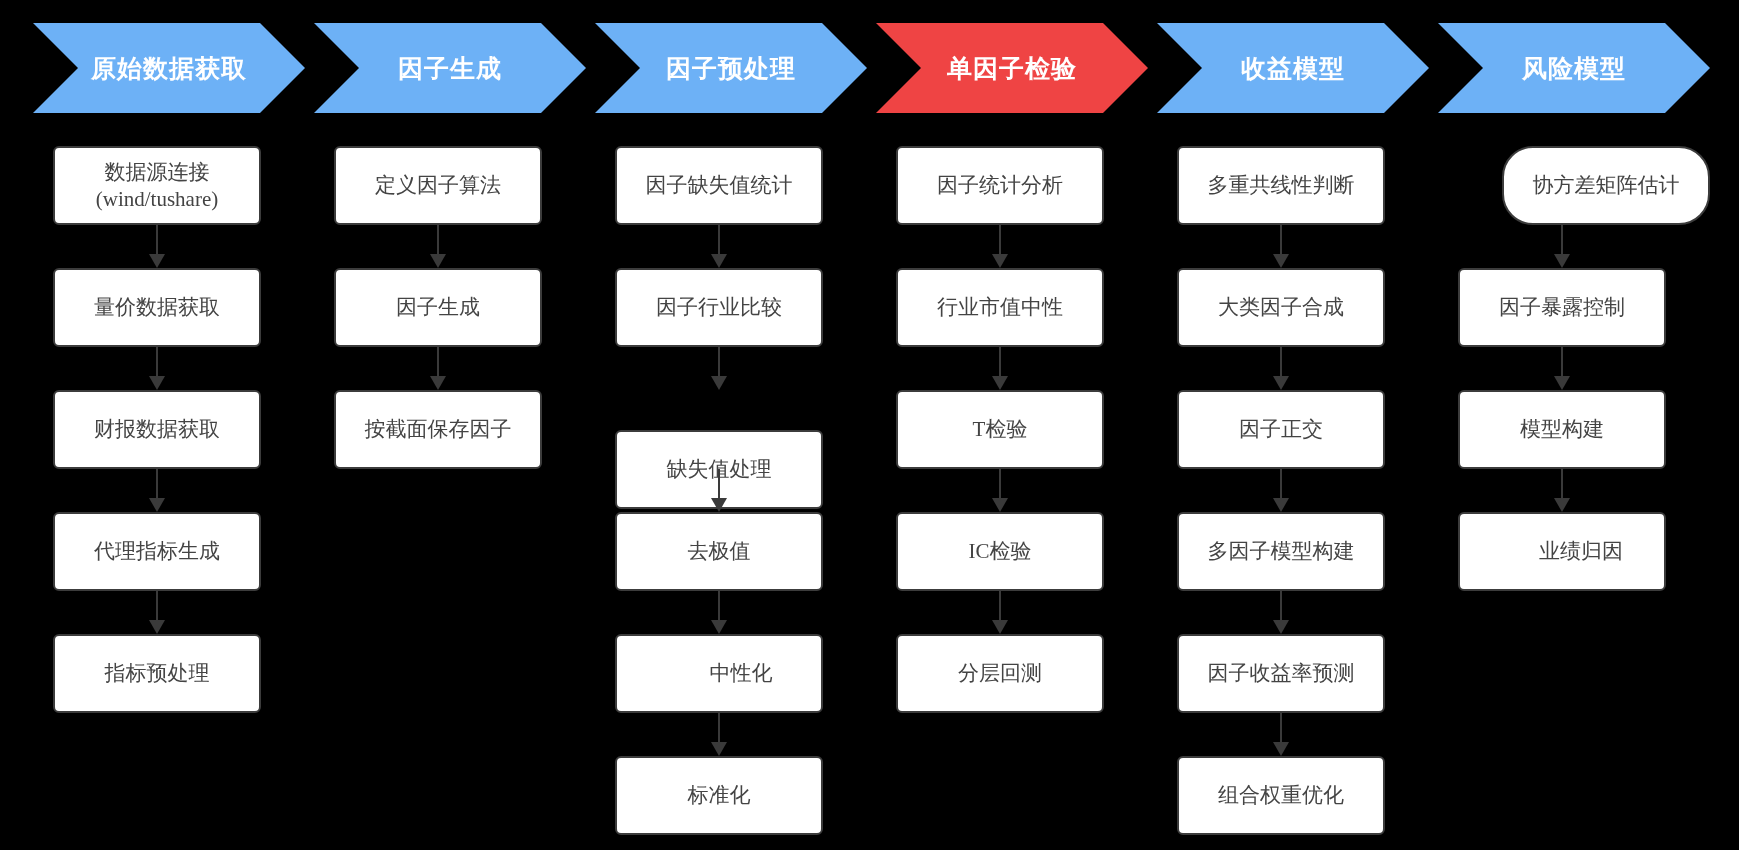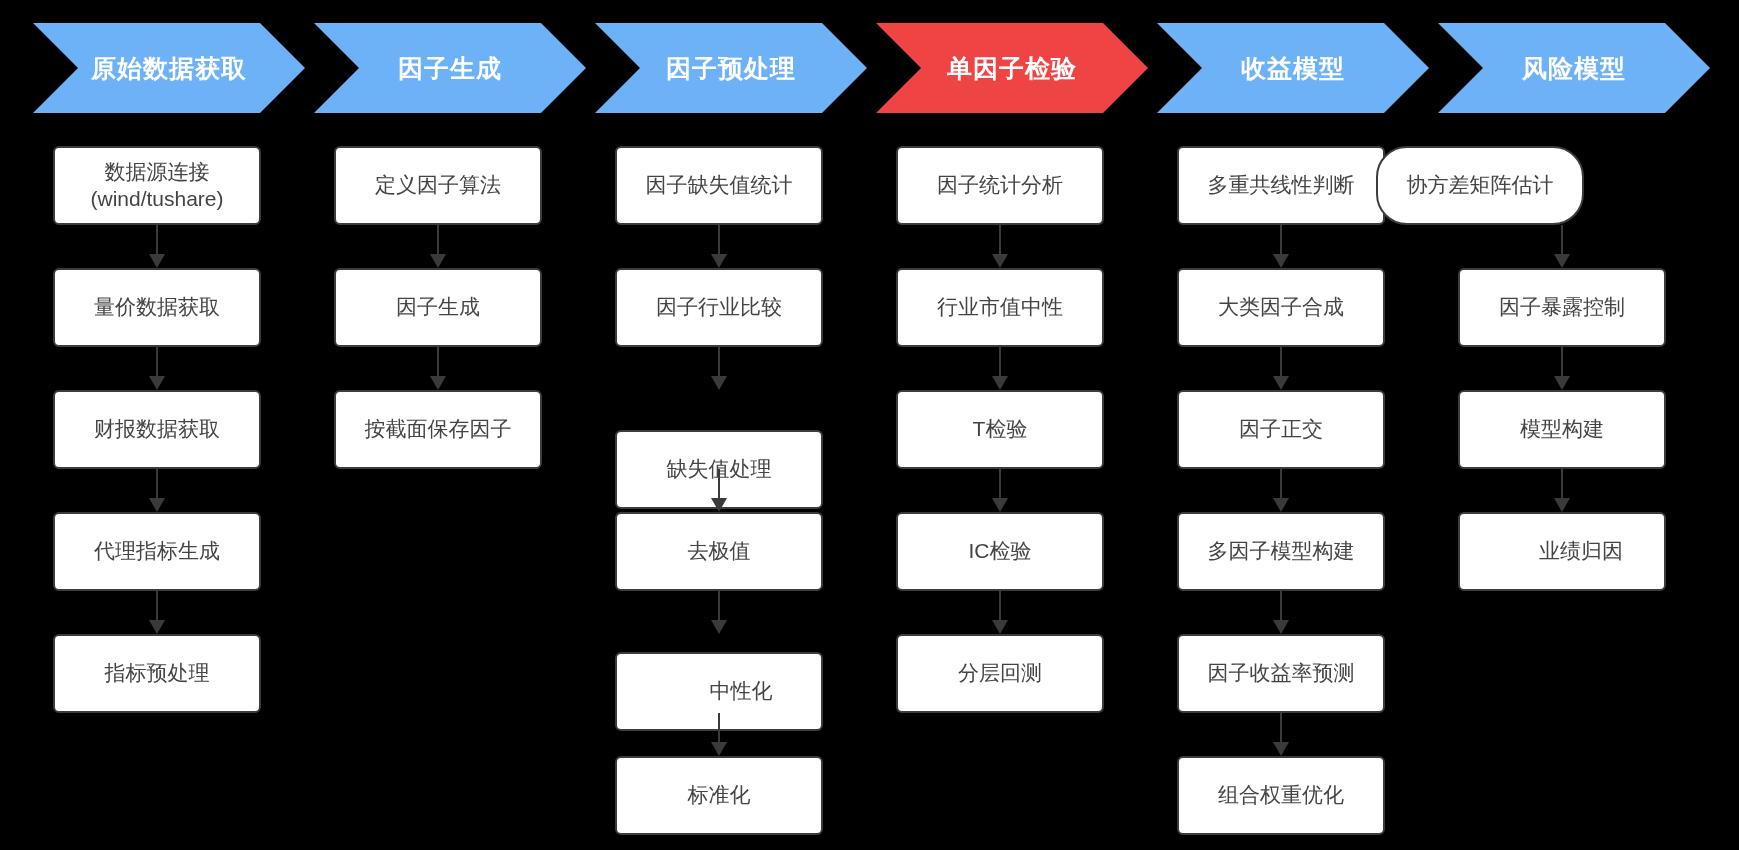--- a/index.html
+++ b/index.html
@@ -5,21 +5,21 @@
   html, body {
     margin: 0;
     padding: 0;
     background: #000;
   }
   #canvas {
     position: relative;
     width: 1739px;
     height: 850px;
     background: #000;
-    font-family: Liberation Sans, sans-serif;
+    font-family: Liberation Serif, serif;
     overflow: hidden;
   }
   .chevron {
     position: absolute;
     top: 23px;
     height: 90px;
     width: 272px;
     display: flex;
     align-items: center;
     justify-content: center;
@@ -128,21 +128,21 @@
     <div class="step-box" style="left: 615px; top: 390px; margin-top: 40px;">缺失值处理</div>
     <div class="connector" style="left: 711px; top: 469px;">
       <div class="line"></div>
       <div class="head"></div>
     </div>
     <div class="step-box" style="left: 615px; top: 512px;">去极值</div>
     <div class="connector" style="left: 711px; top: 591px;">
       <div class="line"></div>
       <div class="head"></div>
     </div>
-    <div class="step-box" style="left: 615px; top: 652px; padding-left: 44px;">中性化</div>
+    <div class="step-box" style="left: 615px; top: 634px; padding-left: 44px;">中性化</div>
     <div class="connector" style="left: 711px; top: 713px;">
       <div class="line"></div>
       <div class="head"></div>
     </div>
     <div class="step-box" style="left: 615px; top: 756px;">标准化</div>
     <div class="chevron" style="left: 876px; background: #ef4444;">
       <span>单因子检验</span>
     </div>
     <div class="step-box" style="left: 896px; top: 146px;">因子统计分析</div>
     <div class="connector" style="left: 992px; top: 225px;">
@@ -190,21 +190,21 @@
     </div>
     <div class="step-box" style="left: 1177px; top: 634px;">因子收益率预测</div>
     <div class="connector" style="left: 1273px; top: 713px;">
       <div class="line"></div>
       <div class="head"></div>
     </div>
     <div class="step-box" style="left: 1177px; top: 756px;">组合权重优化</div>
     <div class="chevron" style="left: 1438px; background: rgb(109, 177, 246);">
       <span>风险模型</span>
     </div>
-    <div class="step-box" style="left: 1376px; top: 146px; border-radius: 31px;">协方差矩阵估计</div>
+    <div class="step-box" style="left: 1502px; top: 146px; border-radius: 31px;">协方差矩阵估计</div>
     <div class="connector" style="left: 1554px; top: 225px;">
       <div class="line"></div>
       <div class="head"></div>
     </div>
     <div class="step-box" style="left: 1458px; top: 268px;">因子暴露控制</div>
     <div class="connector" style="left: 1554px; top: 347px;">
       <div class="line"></div>
       <div class="head"></div>
     </div>
     <div class="step-box" style="left: 1458px; top: 390px;">模型构建</div>

